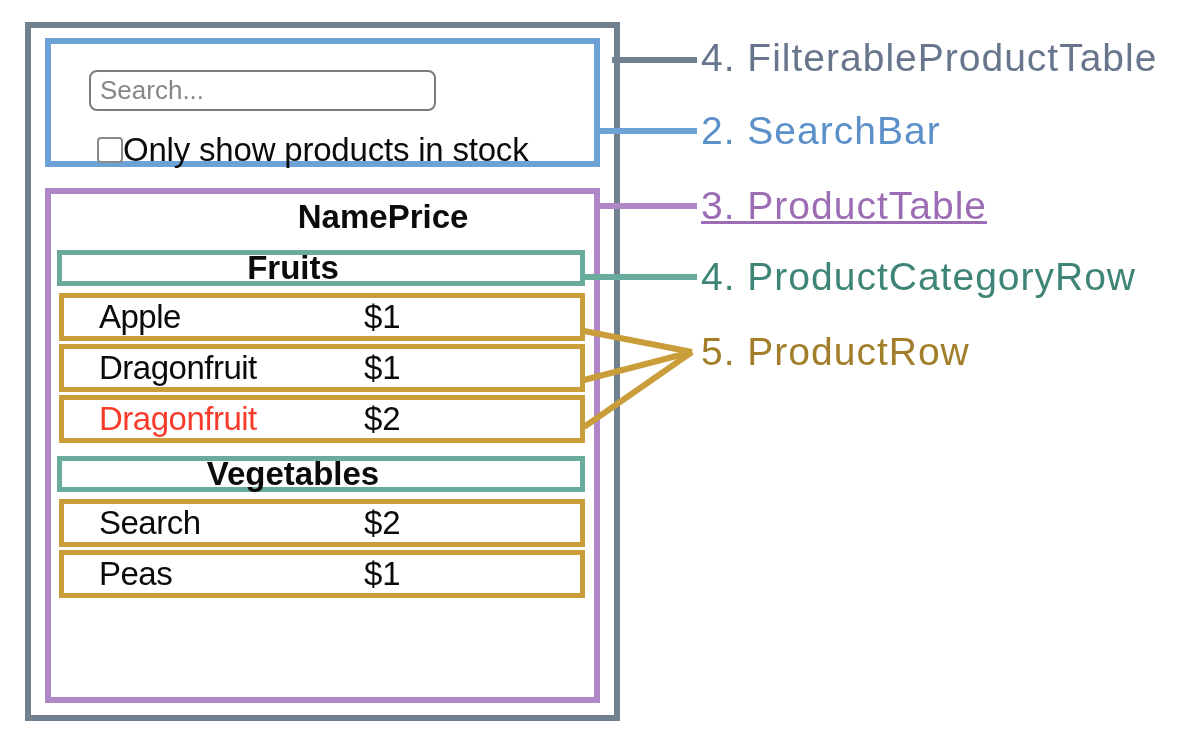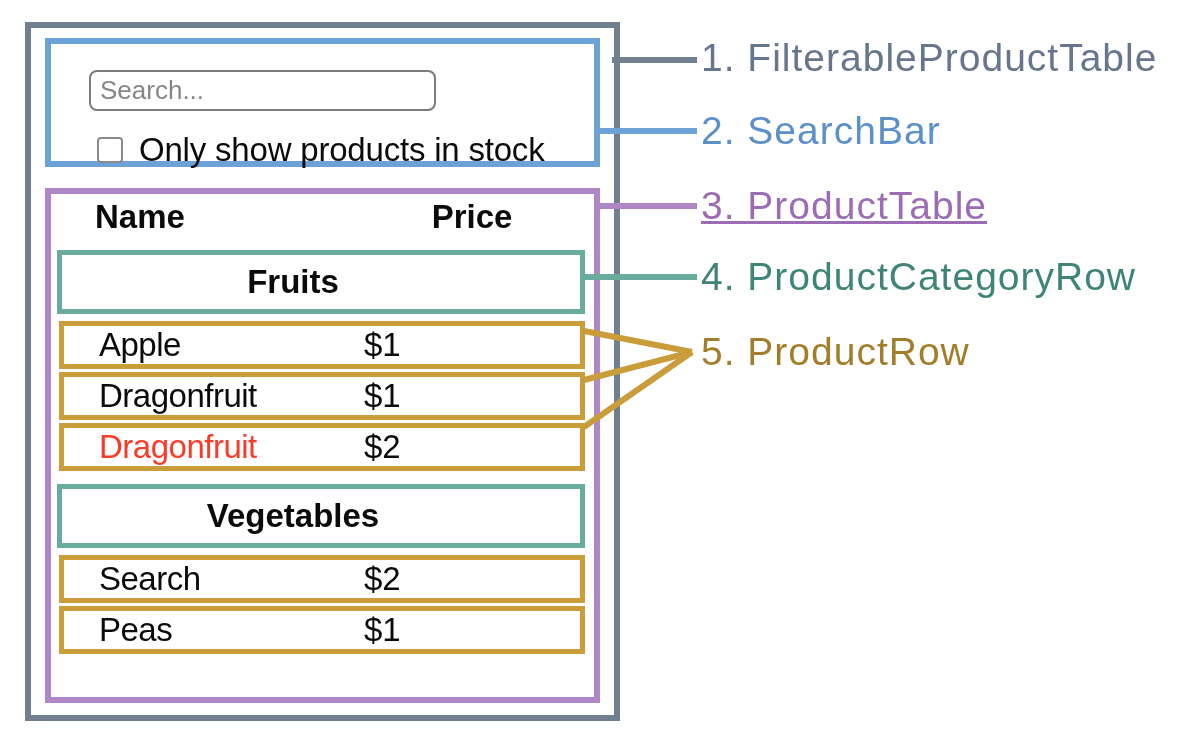--- a/index.html
+++ b/index.html
@@ -11,32 +11,32 @@
   
   #outer-box{left:25px;top:22px;width:595px;height:699px;border:6px solid var(--slate-border);}
   
   #searchbar-box{left:14px;top:10px;width:555px;height:129px;border:6px solid var(--blue-border);}
   .search-input{
     display:block;margin:26px 0 0 38px;width:347px;height:41px;box-sizing:border-box;
     border:2px solid #7B7B7B;border-radius:8px;font-size:26px;padding:0 9px;color:#444;
     font-family:"Liberation Sans", sans-serif;outline:none;background:#fff;
   }
   .search-input::placeholder{color:#868686;opacity:1;}
-  .stock-row{display:flex;align-items:center;margin:20px 0 0 46px;gap:16px;}
+  .stock-row{display:flex;align-items:center;margin:20px 0 0 46px;}
   .cb{width:26px;height:26px;box-sizing:border-box;border:2px solid #8A8A8A;border-radius:4px;background:#fff;flex:0 0 auto;}
   .stock-label{font-size:33px;color:#0b0b0b;letter-spacing:-0.2px;white-space:nowrap;}
   
   #table-box{left:14px;top:160px;width:555px;height:515px;border:6px solid var(--purple-border);}
   .thead{display:flex;margin-top:5px;height:36px;align-items:center;font-weight:bold;font-size:33px;color:#0b0b0b;}
-  .th-name{width:62%;text-align:left;padding-left:44px;}
+  .th-name{width:62%;text-align:right;}
   .th-price{flex:1;text-align:left;}
   #sections{margin-top:15px;}
   .section{margin-bottom:13px;}
   .cat{
-    margin:0 9px 7px 6px;height:64px;border:5px solid var(--teal-border);box-sizing:border-box;
+    margin:0 9px 7px 6px;height:36px;border:5px solid var(--teal-border);box-sizing:border-box;
     display:flex;align-items:center;justify-content:center;padding-right:56px;
     font-weight:bold;font-size:33px;color:#0b0b0b;background:#fff;
   }
   .prow{
     margin:0 9px 3px 8px;height:48px;border:5px solid var(--gold-border);box-sizing:border-box;
     position:relative;display:flex;align-items:center;font-size:33px;color:#0b0b0b;background:#fff;
   }
   .pname{margin-left:35px;letter-spacing:-0.5px;white-space:nowrap;}
   .pname.oos{color:var(--out-of-stock-red);}
   .pprice{position:absolute;left:300px;white-space:nowrap;}
@@ -109,20 +109,20 @@
     <line class="ln-slate" x1="612" y1="60" x2="697" y2="60" stroke-width="6"></line>
     <line class="ln-blue" x1="596" y1="131" x2="697" y2="131" stroke-width="6"></line>
     <line class="ln-purple" x1="596" y1="206" x2="697" y2="206" stroke-width="6"></line>
     <line class="ln-teal" x1="581" y1="277" x2="697" y2="277" stroke-width="6"></line>
     <line class="ln-gold" x1="584" y1="331" x2="692" y2="352" stroke-width="6"></line>
     <line class="ln-gold" x1="584" y1="380" x2="692" y2="352" stroke-width="6"></line>
     <line class="ln-gold" x1="584" y1="427" x2="692" y2="352" stroke-width="6"></line>
   </svg>
 
   <div id="legend">
-      <div class="legend-item" style="top: 34px; color: rgb(103, 118, 140);">1. FilterableProductTable</div>
+      <div class="legend-item" style="top: 34px; color: rgb(103, 118, 140);">4. FilterableProductTable</div>
       <div class="legend-item" style="top: 107px; color: rgb(92, 144, 201);">2. SearchBar</div>
       <div class="legend-item" style="top: 182px; color: rgb(156, 109, 181); text-decoration: underline;">3. ProductTable</div>
       <div class="legend-item" style="top: 253px; color: rgb(63, 133, 119);">4. ProductCategoryRow</div>
       <div class="legend-item" style="top: 328px; color: rgb(162, 126, 43);">5. ProductRow</div>
     </div>
 
 </div>
 
 </body></html>

